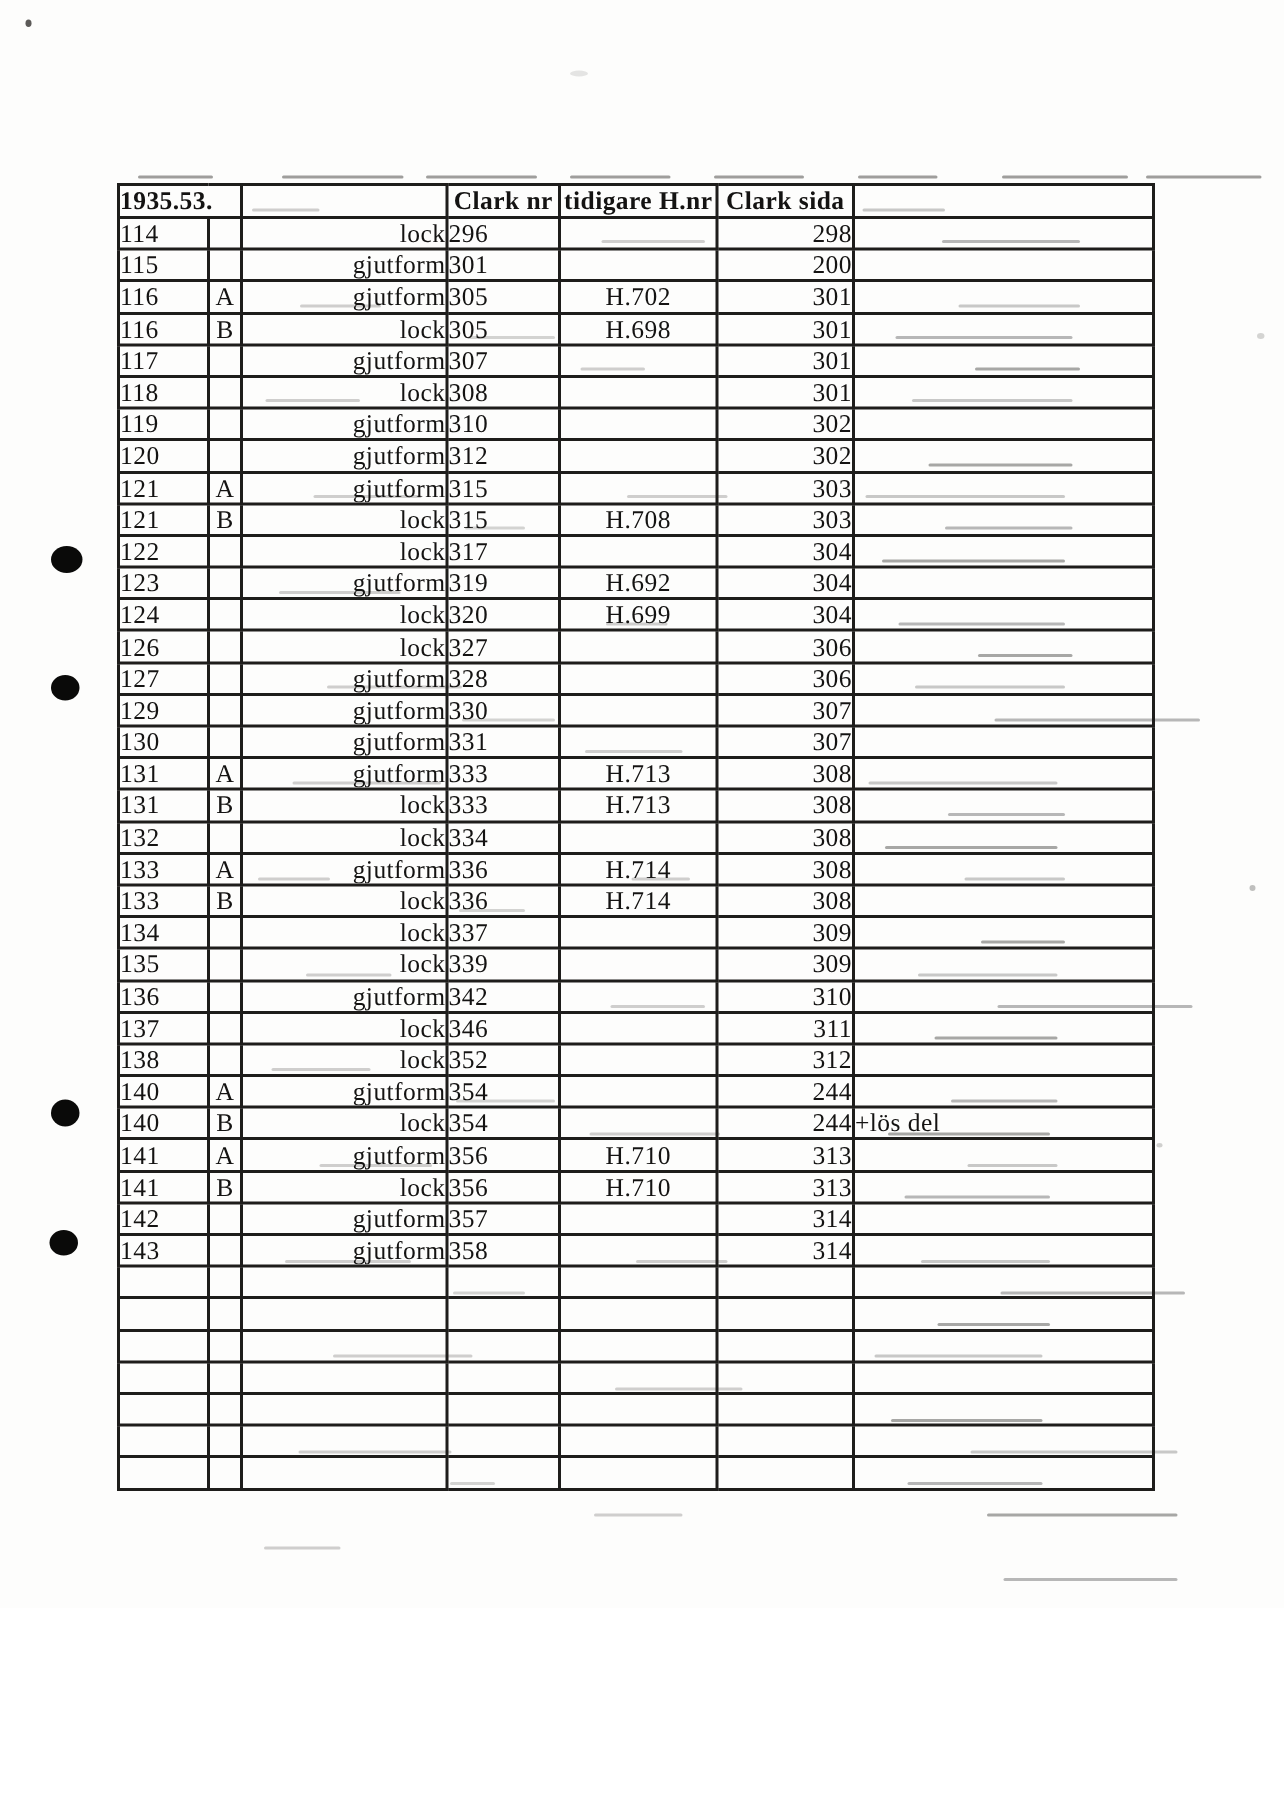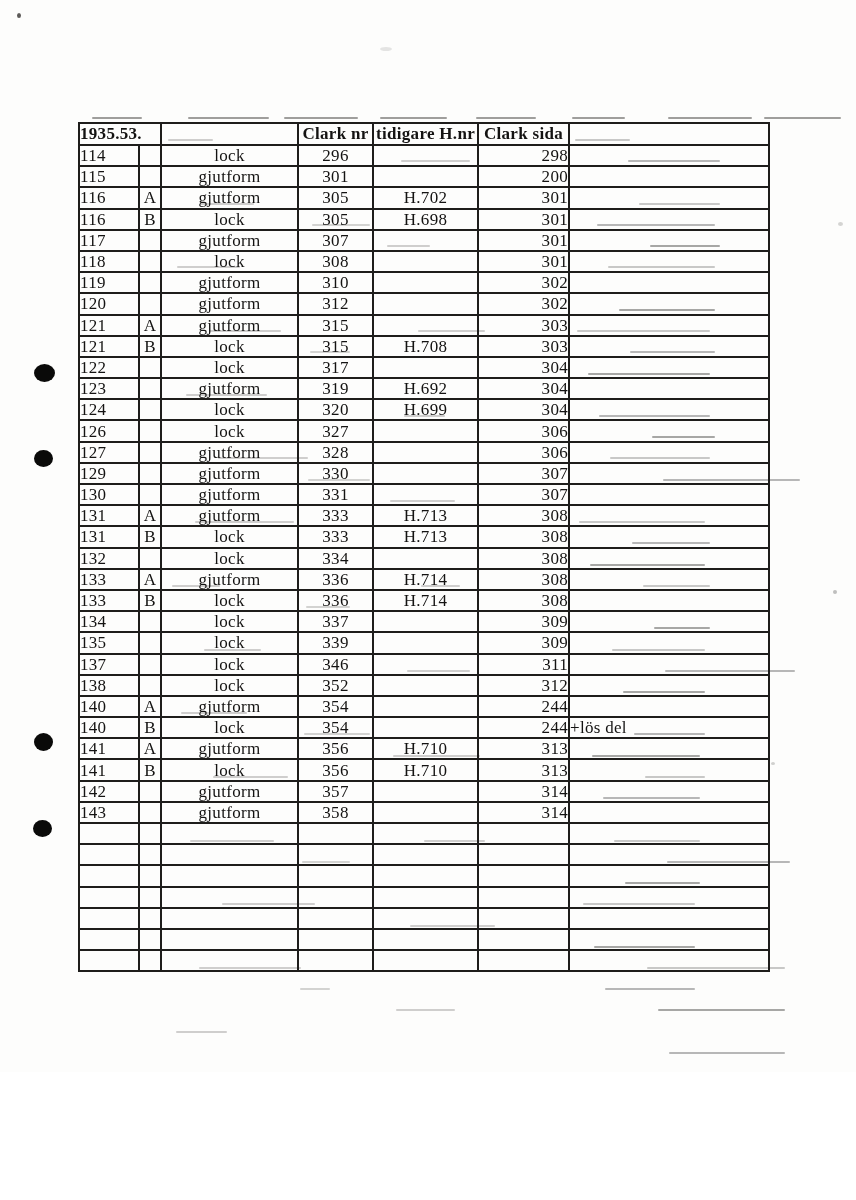--- a/index.html
+++ b/index.html
@@ -50,22 +50,22 @@
   col.w-item   { width: 137px; }
   col.w-clark  { width: 75px; }
   col.w-tid    { width: 105px; }
   col.w-sida   { width: 91px; }
   col.w-note   { width: 200px; }
   
   .h-year { text-align: left; padding-left: 5px; }
   .h-mid  { text-align: center; }
   .c0 {  padding-right: 5px; }
   .c1 { text-align: center; }
-  .c2 { text-align: center;   padding-left: 6px; }
-  .c3 { text-align: center;  padding-right: 9px; }
+  .c2 { text-align: right;   padding-left: 6px; }
+  .c3 { text-align: left;  padding-right: 9px; }
   .c4 { text-align: center;  padding-right: 7px; }
   .c5 { text-align: right;  padding-right: 9px; }
   .c6 { text-align: left;   padding-left: 7px; }
   
   .hole {
     position: absolute;
     background: #0a0a09;
     border-radius: 50%;
   }
   
@@ -406,20 +406,29 @@
         <tr>
           <td class="c0">135</td>
           <td class="c1"></td>
           <td class="c2">lock</td>
           <td class="c3">339</td>
           <td class="c4"></td>
           <td class="c5">309</td>
           <td class="c6"></td>
         </tr>
         <tr>
+          <td class="c0">136</td>
+          <td class="c1"></td>
+          <td class="c2">gjutform</td>
+          <td class="c3">342</td>
+          <td class="c4"></td>
+          <td class="c5">310</td>
+          <td class="c6"></td>
+        </tr>
+        <tr>
           <td class="c0">137</td>
           <td class="c1"></td>
           <td class="c2">lock</td>
           <td class="c3">346</td>
           <td class="c4"></td>
           <td class="c5">311</td>
           <td class="c6"></td>
         </tr>
         <tr>
           <td class="c0">138</td>

